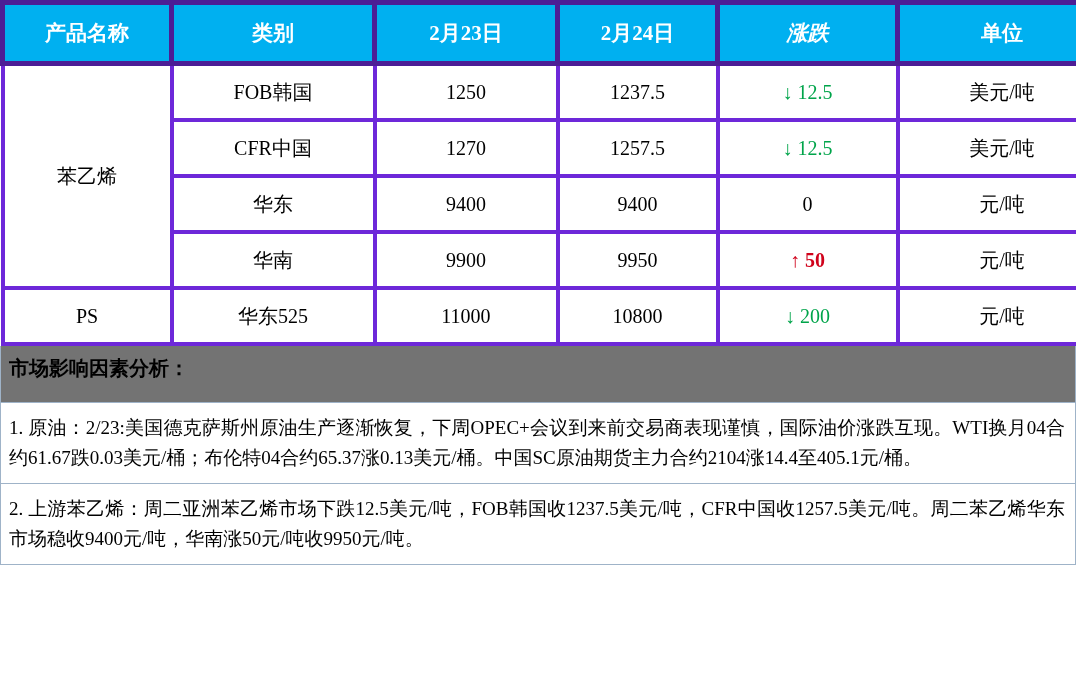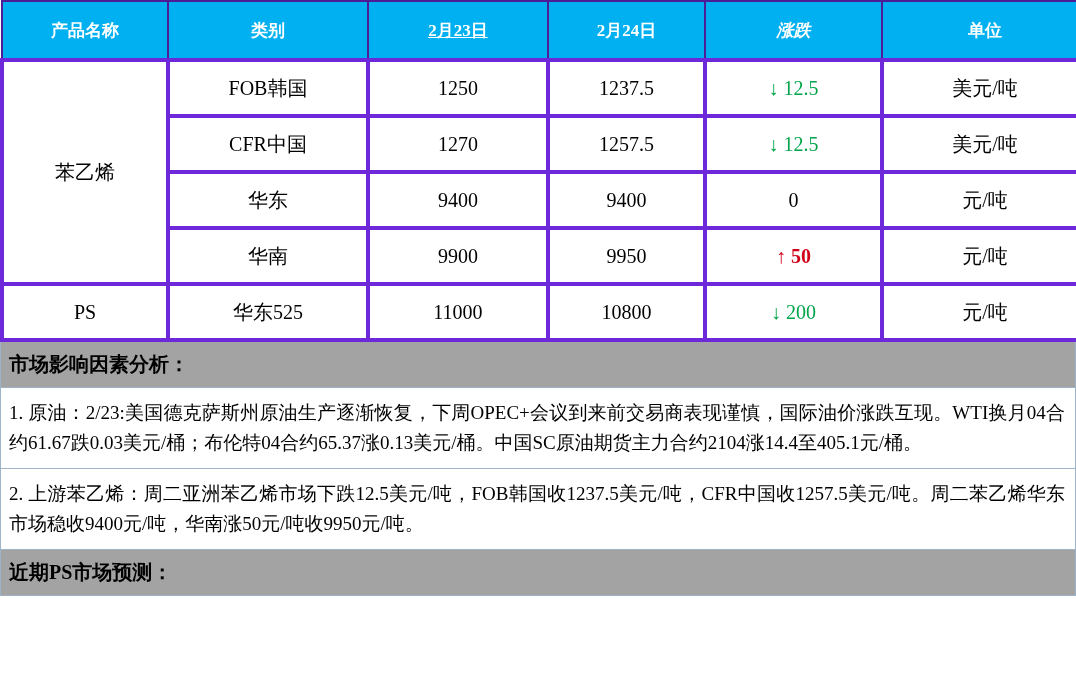--- a/index.html
+++ b/index.html
@@ -31,28 +31,28 @@
     vertical-align: middle;
     font-size: 20px;
     padding: 0;
     height: 52px;
     background: #ffffff;
   }
   table.price-table thead th {
     background: #00b0f0;
     color: #ffffff;
     font-weight: bold;
-    font-size: 17px;
+    font-size: 21px;
     height: 56px;
-    border: 2px solid #4c1d95;
+    border: 5px solid #4c1d95;
     font-family: "Liberation Serif", "DejaVu Serif", serif;
   }
   .col-product { width: 164px; }
   .col-cat { width: 198px; margin-top: 16px; }
-  .col-d1 { width: 178px; text-decoration: underline; }
+  .col-d1 { width: 178px; }
   .col-d2 { width: 155px; }
   .col-chg { width: 175px; font-style: italic; }
   .col-unit { width: 204px; }
 
   .down { color: #00a44a; font-weight: normal; }
   .up { color: #d0021b; font-weight: bold; }
   .flat { color: #000000; }
   .arrow { font-weight: bold; }
 
   .prod-cell {
@@ -63,22 +63,22 @@
   .section {
     border-left: 1px solid #9fb3c8;
     border-right: 1px solid #9fb3c8;
     border-bottom: 1px solid #9fb3c8;
     box-sizing: border-box;
     width: 1076px;
   }
   .section-head {
     font-weight: bold;
     font-size: 20px;
-    padding: 9px 8px 9px 8px;
-    background: #a3a3a3;
+    padding: 9px 8px 20px 8px;
+    background: #737373;
   }
   .para {
     font-size: 19px;
     line-height: 30px;
     padding: 10px 10px 10px 8px;
     background: #ffffff;
     text-align: justify;
   }
 </style>
 </head>
@@ -135,15 +135,14 @@
         <td><span class="arrow down">↓</span> <span class="down">200</span></td>
         <td>元/吨</td>
       </tr>
     </tbody>
   </table>
 
   <div class="section section-head">市场影响因素分析：</div>
   <div class="section para">1. 原油：2/23:美国德克萨斯州原油生产逐渐恢复，下周OPEC+会议到来前交易商表现谨慎，国际油价涨跌互现。WTI换月04合约61.67跌0.03美元/桶；布伦特04合约65.37涨0.13美元/桶。中国SC原油期货主力合约2104涨14.4至405.1元/桶。</div>
   <div class="section para">2. 上游苯乙烯：周二亚洲苯乙烯市场下跌12.5美元/吨，FOB韩国收1237.5美元/吨，CFR中国收1257.5美元/吨。周二苯乙烯华东市场稳收9400元/吨，华南涨50元/吨收9950元/吨。</div>
 
-  <div class="section section-head">近期PS市场预测：</div>
 
 </div>
 
 </body></html>

